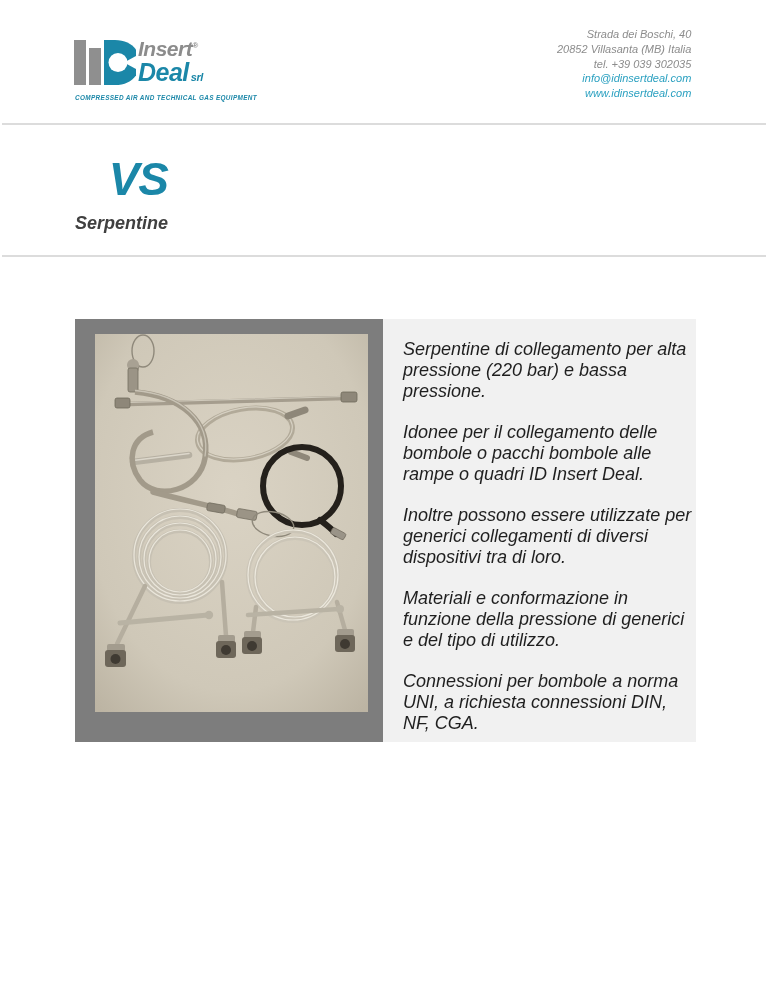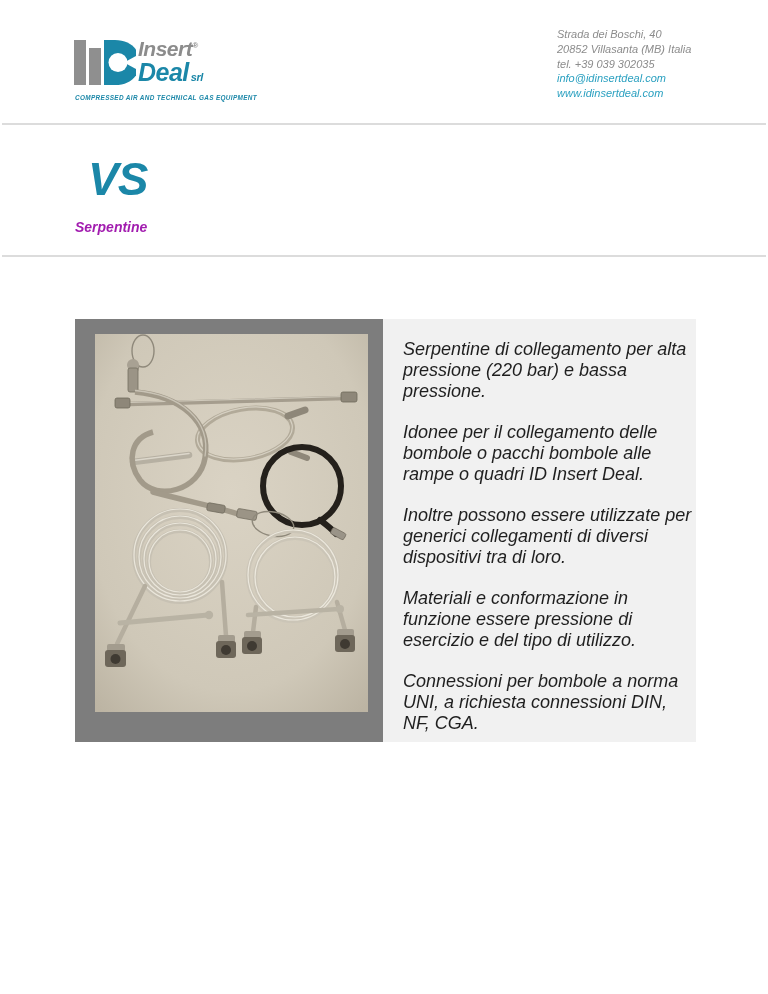--- a/index.html
+++ b/index.html
@@ -11,32 +11,32 @@
   .logo { position: absolute; left: 74px; top: 38px; width: 150px; height: 64px; }
   .logo-icon { position: absolute; left: 0; top: 0; }
   .brand { position: absolute; left: 64px; top: 0; line-height: 1; white-space: nowrap; }
   .brand-line1 { font-size: 21px; font-weight: bold; color: #8c8c8c; letter-spacing: -0.5px; }
   .brand-line2 { font-size: 25px; font-weight: bold; color: #1b87a8; letter-spacing: -0.5px; margin-top: 1px; }
   .brand-suffix { font-size: 11px; font-weight: bold; color: #1b87a8; margin-left: 2px; }
   .tagline { position: absolute; left: 1px; top: 56px; font-size: 6.4px; font-weight: bold;
              color: #1b87a8; letter-spacing: 0.35px; white-space: nowrap; }
 
   
-  .address { position: absolute; left: 557px; top: 27px; font-size: 11px; line-height: 14.8px; color: #8c8c8c; }
+  .address { position: absolute; left: 557px; top: 27px; font-size: 11px; line-height: 14.8px; color: #8c8c8c; text-align: right; }
   .address .link { color: #2aa0c0; text-decoration: none; display: block; }
 
   
   .rule { position: absolute; left: 2px; width: 764px; height: 2px; background: #dcdcdc; }
   .rule-1 { top: 123px; }
   .rule-2 { top: 255px; }
 
   
   .title-block { position: absolute; left: 74px; top: 156px; text-align: right; }
   .product-code { margin: 0; font-size: 46px; line-height: 1; font-weight: bold; color: #1b87a8; letter-spacing: -1px; }
-  .product-name { margin: 17px 0 0 1px; font-size: 14px; font-weight: bold; color: #a21caf; }
+  .product-name { margin: 11px 0 0 1px; font-size: 18px; font-weight: bold; color: #404040; }
 
   
   .photo-frame { position: absolute; left: 75px; top: 319px; width: 308px; height: 558px; background: #7d7d7d; }
   .photo { position: absolute; left: 20px; top: 15px; width: 273px; height: 378px; display: block; }
 
   
   .panel { position: absolute; left: 383px; top: 319px; width: 313px; height: 558px; background: #f1f1f1;
            padding: 20px 4px 0 20px; }
   .panel h2 { margin: 0 0 8px 0; font-size: 16px; font-weight: bold; color: #151515; letter-spacing: 0.2px; }
   .panel p { margin: 0 0 20px 0; font-size: 18px; line-height: 21px; color: #1f1f1f; }
@@ -169,20 +169,20 @@
       <rect x="242" y="295" width="17" height="8" rx="2" fill="#a39c8e"></rect>
       <rect x="240" y="301" width="20" height="17" rx="3" fill="#6e675a"></rect>
       <circle cx="250" cy="310" r="5" fill="#3f3a32"></circle>
     </svg>
   </div>
 
   <div class="panel">
     <p>Serpentine di collegamento per alta pressione (220 bar) e bassa pressione.</p>
     <p>Idonee per il collegamento delle bombole o pacchi bombole alle rampe o quadri ID Insert Deal.</p>
     <p>Inoltre possono essere utilizzate per generici collegamenti di diversi dispositivi tra di loro.</p>
-    <p>Materiali e conformazione in funzione essere pressione di esercizio e del tipo di utilizzo.</p>
+    <p>Materiali e conformazione in funzione della pressione di generici e del tipo di utilizzo.</p>
     <p>Connessioni per bombole a norma UNI, a richiesta connessioni DIN, NF, CGA.</p>
     <p>Lunghezze da 1 m e 2 m.</p>
   </div>
 
   <div class="footer-bar"></div>
 
 </div>
 
 </body></html>

